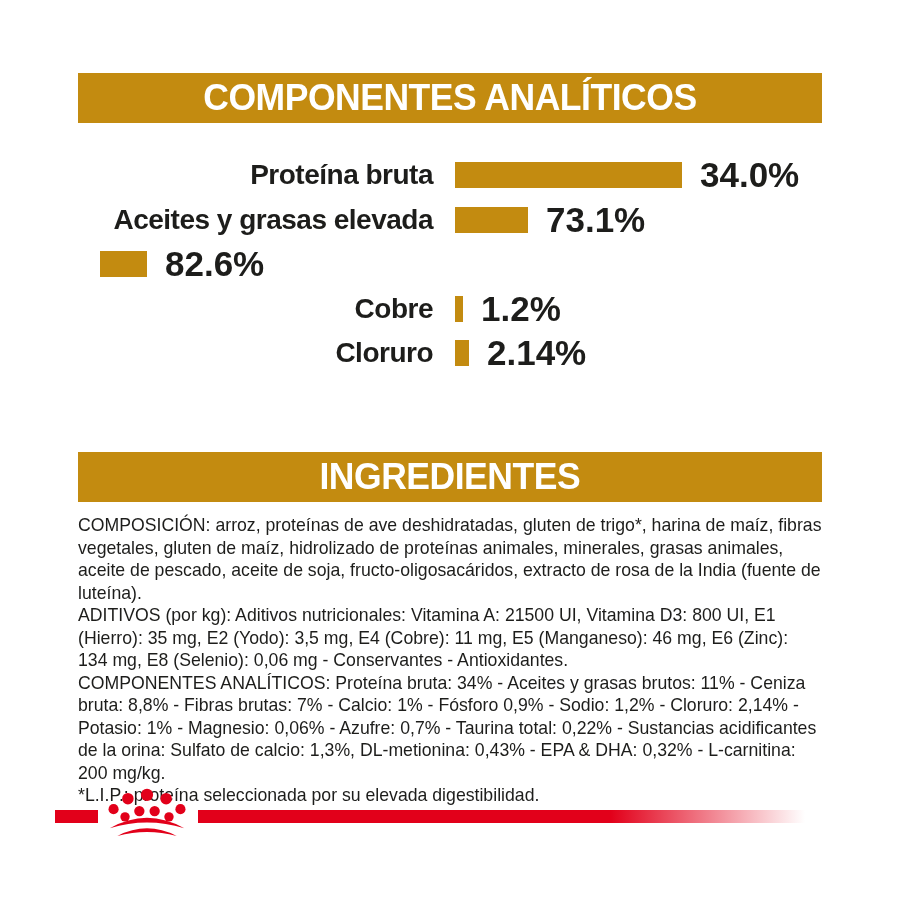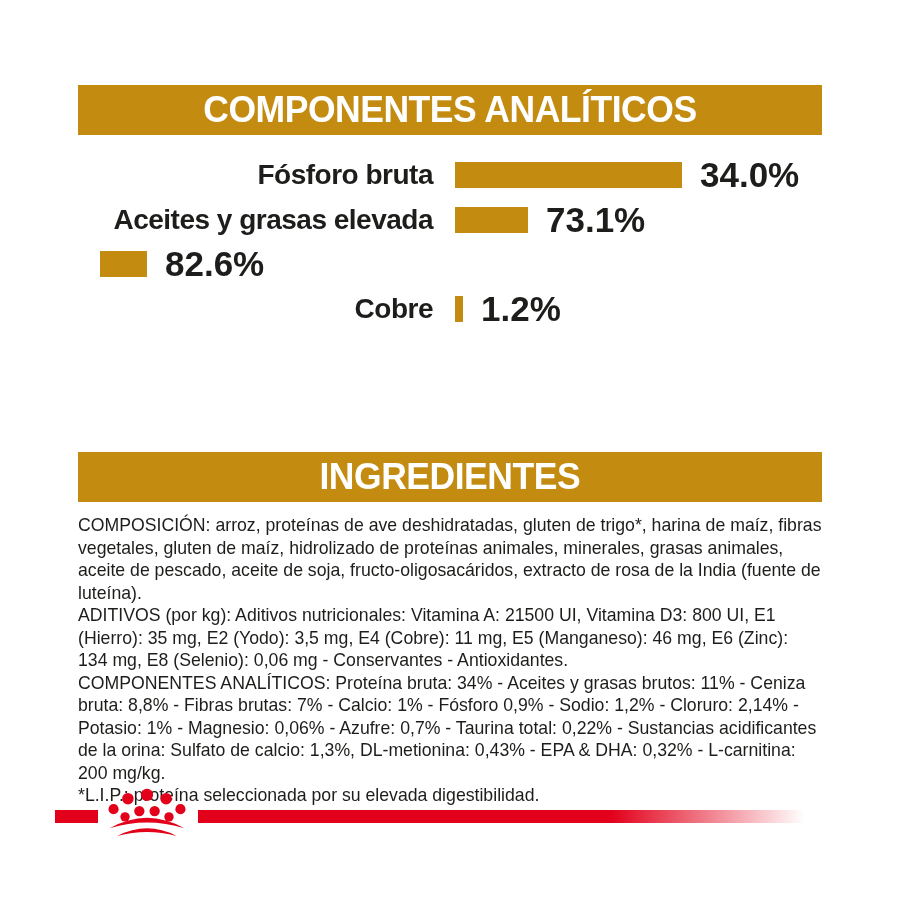--- a/index.html
+++ b/index.html
@@ -3,21 +3,21 @@
 <meta charset="utf-8">
 <style>
   html,body{margin:0;padding:0;background:#ffffff;}
   body{font-family:"Liberation Sans",sans-serif;color:#1D1D1B;}
   .canvas{position:relative;width:900px;height:900px;background:#fff;overflow:hidden;}
 
   .banner{position:absolute;left:78px;width:744px;height:50px;background:#C38B10;
           display:flex;align-items:center;justify-content:center;}
   .banner .banner-title{color:#fff;font-weight:bold;font-size:37px;letter-spacing:-0.5px;
           transform:scaleX(0.96);white-space:nowrap;}
-  #banner-analytical{top:85px;text-align:right;}
+  #banner-analytical{top:73px;text-align:right;}
   #banner-ingredients{top:452px;}
 
   .chart{position:absolute;left:78px;top:153px;width:744px;}
   .chart-row{display:flex;align-items:center;height:44.5px;}
   .bar-label{width:355px;text-align:right;font-weight:bold;font-size:28px;
              letter-spacing:-0.5px;white-space:nowrap;}
   .bar{height:26px;margin-left:22px;background:#C38B10;flex:0 0 auto;}
   .bar-value{margin-left:18px;font-weight:bold;font-size:35px;white-space:nowrap;}
 
   .ingredients-text{position:absolute;left:78px;top:514px;width:800px;
@@ -34,37 +34,42 @@
 <body>
 
 <div class="canvas">
 
   <div class="banner" id="banner-analytical">
     <span class="banner-title">COMPONENTES ANALÍTICOS</span>
   </div>
 
   <div class="chart">
     <div class="chart-row">
-      <span class="bar-label">Fósforo bruta</span>
+      <span class="bar-label">Proteína bruta</span>
       <span class="bar" style="width: 227px; background: rgb(195, 139, 16);"></span>
       <span class="bar-value">34.0%</span>
     </div>
   <div class="chart-row">
       <span class="bar-label">Aceites y grasas elevada</span>
       <span class="bar" style="width: 73px; background: rgb(195, 139, 16);"></span>
       <span class="bar-value">73.1%</span>
     </div>
       <div class="chart-row">
       <span class="bar" style="width: 47px; background: rgb(195, 139, 16);"></span>
       <span class="bar-value">82.6%</span>
     </div>
       <div class="chart-row">
       <span class="bar-label">Cobre</span>
       <span class="bar" style="width: 8px; background: rgb(195, 139, 16);"></span>
       <span class="bar-value">1.2%</span>
+    </div>
+      <div class="chart-row">
+      <span class="bar-label">Cloruro</span>
+      <span class="bar" style="width: 14px; background: rgb(195, 139, 16);"></span>
+      <span class="bar-value">2.14%</span>
     </div>
     </div>
 
   <div class="banner" id="banner-ingredients">
     <span class="banner-title">INGREDIENTES</span>
   </div>
 
   <div class="ingredients-text">
     <p>COMPOSICIÓN: arroz, proteínas de ave deshidratadas, gluten de trigo*, harina de maíz, fibras vegetales, gluten de maíz, hidrolizado de proteínas animales, minerales, grasas animales, aceite de pescado, aceite de soja, fructo-oligosacáridos, extracto de rosa de la India (fuente de luteína).</p>
     <p>ADITIVOS (por kg): Aditivos nutricionales: Vitamina A: 21500 UI, Vitamina D3: 800 UI, E1 (Hierro): 35 mg, E2 (Yodo): 3,5 mg, E4 (Cobre): 11 mg, E5 (Manganeso): 46 mg, E6 (Zinc): 134 mg, E8 (Selenio): 0,06 mg - Conservantes - Antioxidantes.</p>

